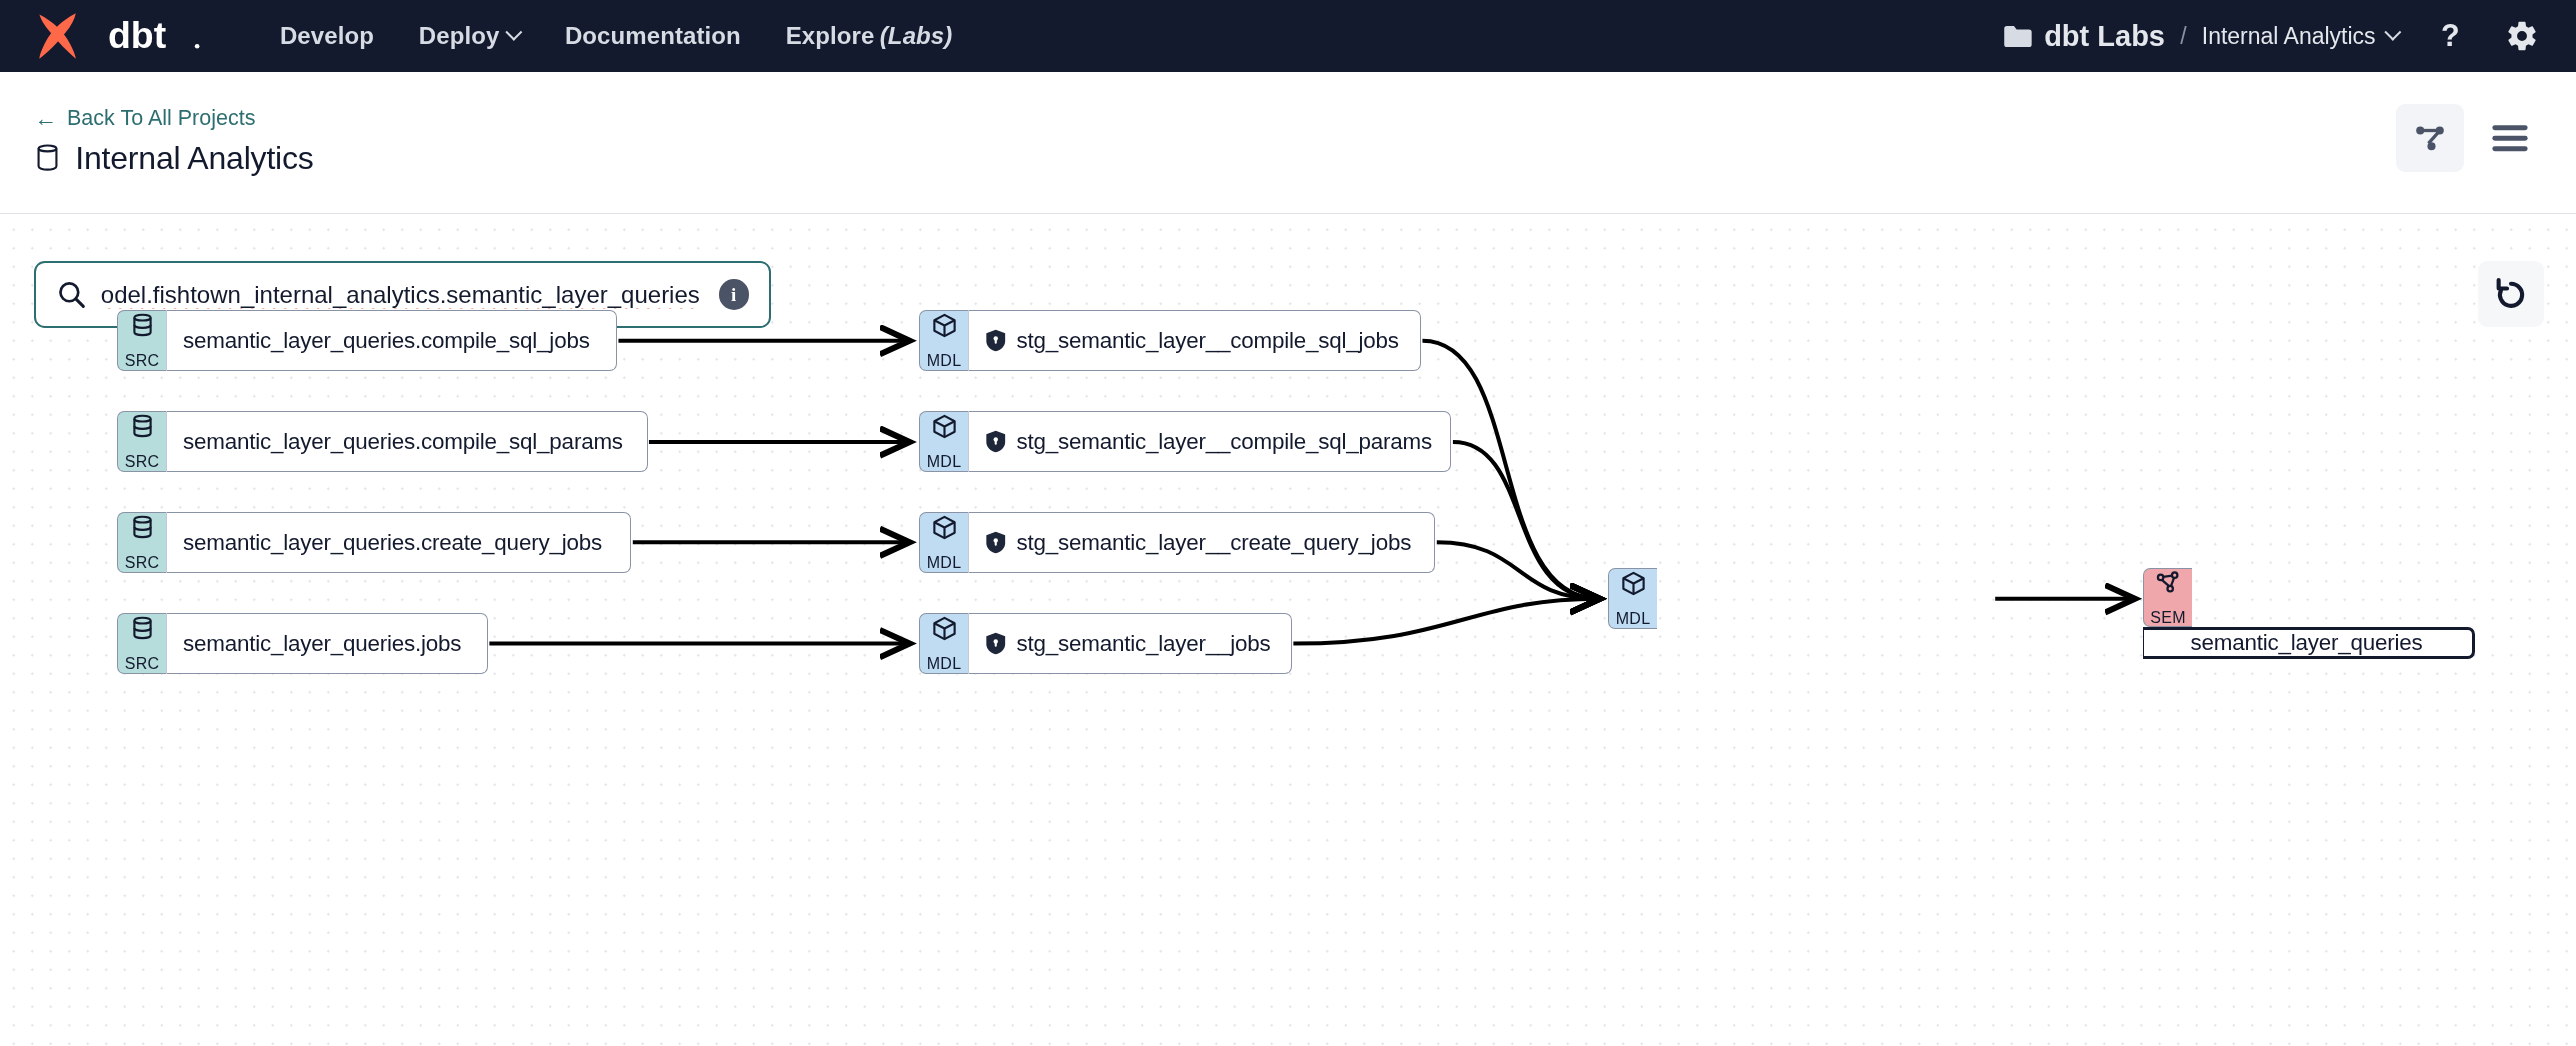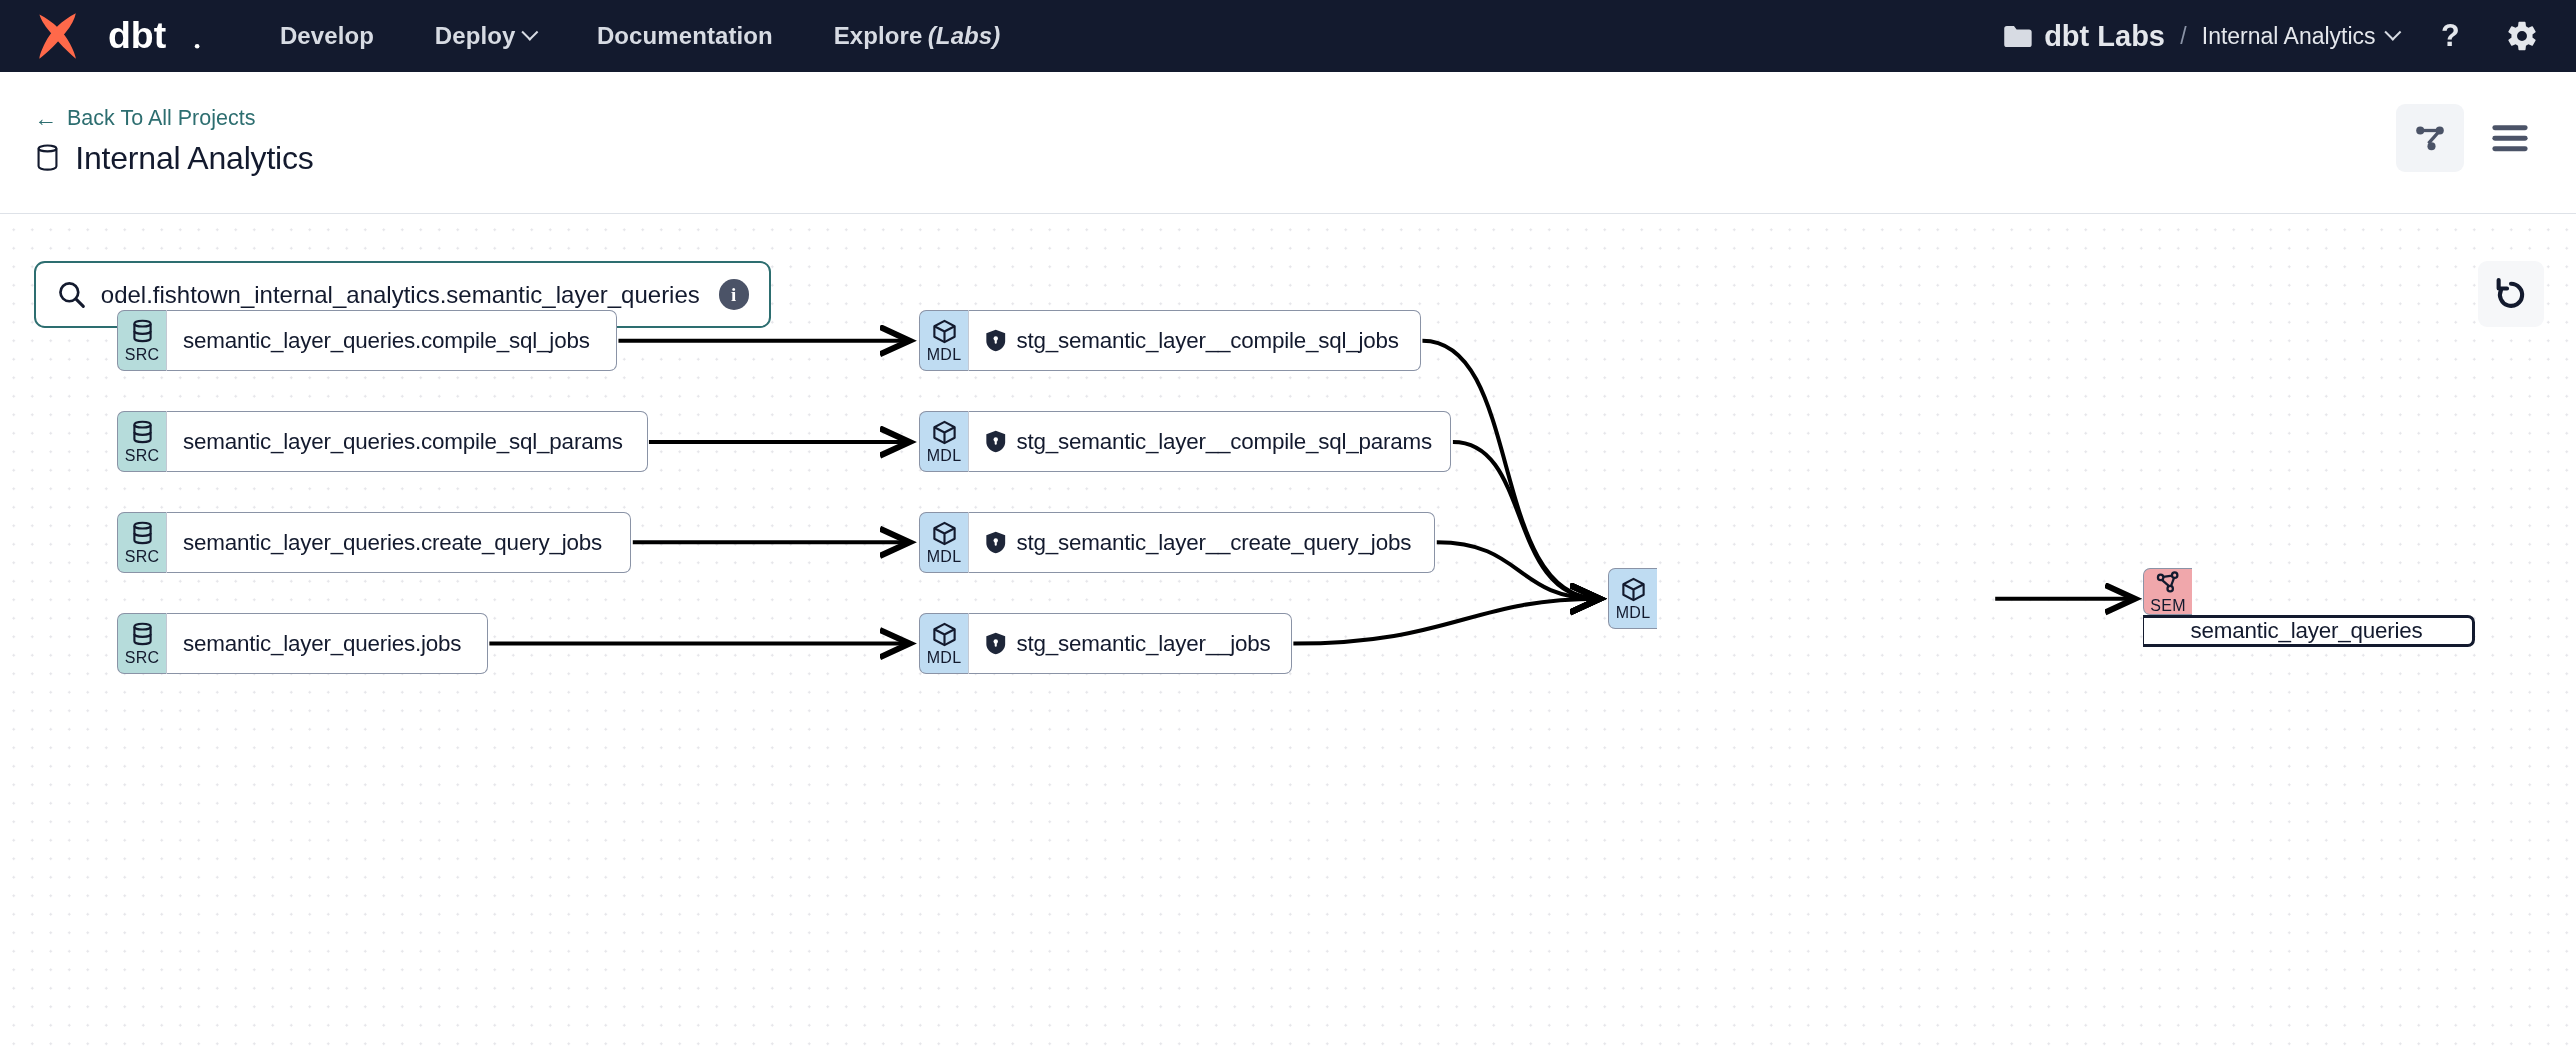--- a/index.html
+++ b/index.html
@@ -29,21 +29,21 @@
     align-items: center;
     gap: 0px;
     margin-right: 43px;
   }
   .brand-logo { width: 70px; height: 50px; display:block; }
   .brand-word { height: 41px; display:block; margin-left: 3.6px;}
 
   .nav-links {
     display: flex;
     align-items: center;
-    gap: 16px;
+    gap: 0px;
   }
   .nav-link {
     color: #D7DBE3;
     font-size: 24px;
     font-weight: 600;
     padding: 9px 22.4px;
     cursor: pointer;
     white-space: nowrap;
     display: flex;
     align-items: center;
@@ -171,20 +171,21 @@
     align-items: center;
     padding: 0 20px;
     gap: 14.3px;
   }
   .search-text {
     flex: 1;
     font-size: 24px;
     color: #131A2E;
     white-space: nowrap;
     overflow: hidden;
+    text-decoration: underline;
     text-decoration-style: wavy;
     text-decoration-color: #E8775F;
     text-decoration-thickness: 1.8px;
     text-underline-offset: 4.5px;
     border: none;
     outline: none;
     background: transparent;
     font-family: "Liberation Sans", sans-serif;
   }
   .info-badge {
@@ -229,21 +230,21 @@
     cursor: pointer;
     border-radius: 7.2px;
   }
   .node-badge {
     width: 49px;
     border-radius: 7.2px 0 0 7.2px;
     display: flex;
     flex-direction: column;
     align-items: center;
     justify-content: center;
-    gap: 0px;
+    gap: 12px;
     flex: 0 0 auto;
     border: 1.8px solid #8A93A6;
     border-right: none;
   }
   .node-badge .bi { display:block; }
   .node-badge .bl {
     font-size: 16px;
     font-weight: 500;
     color: #131A2E;
     line-height: 1;

